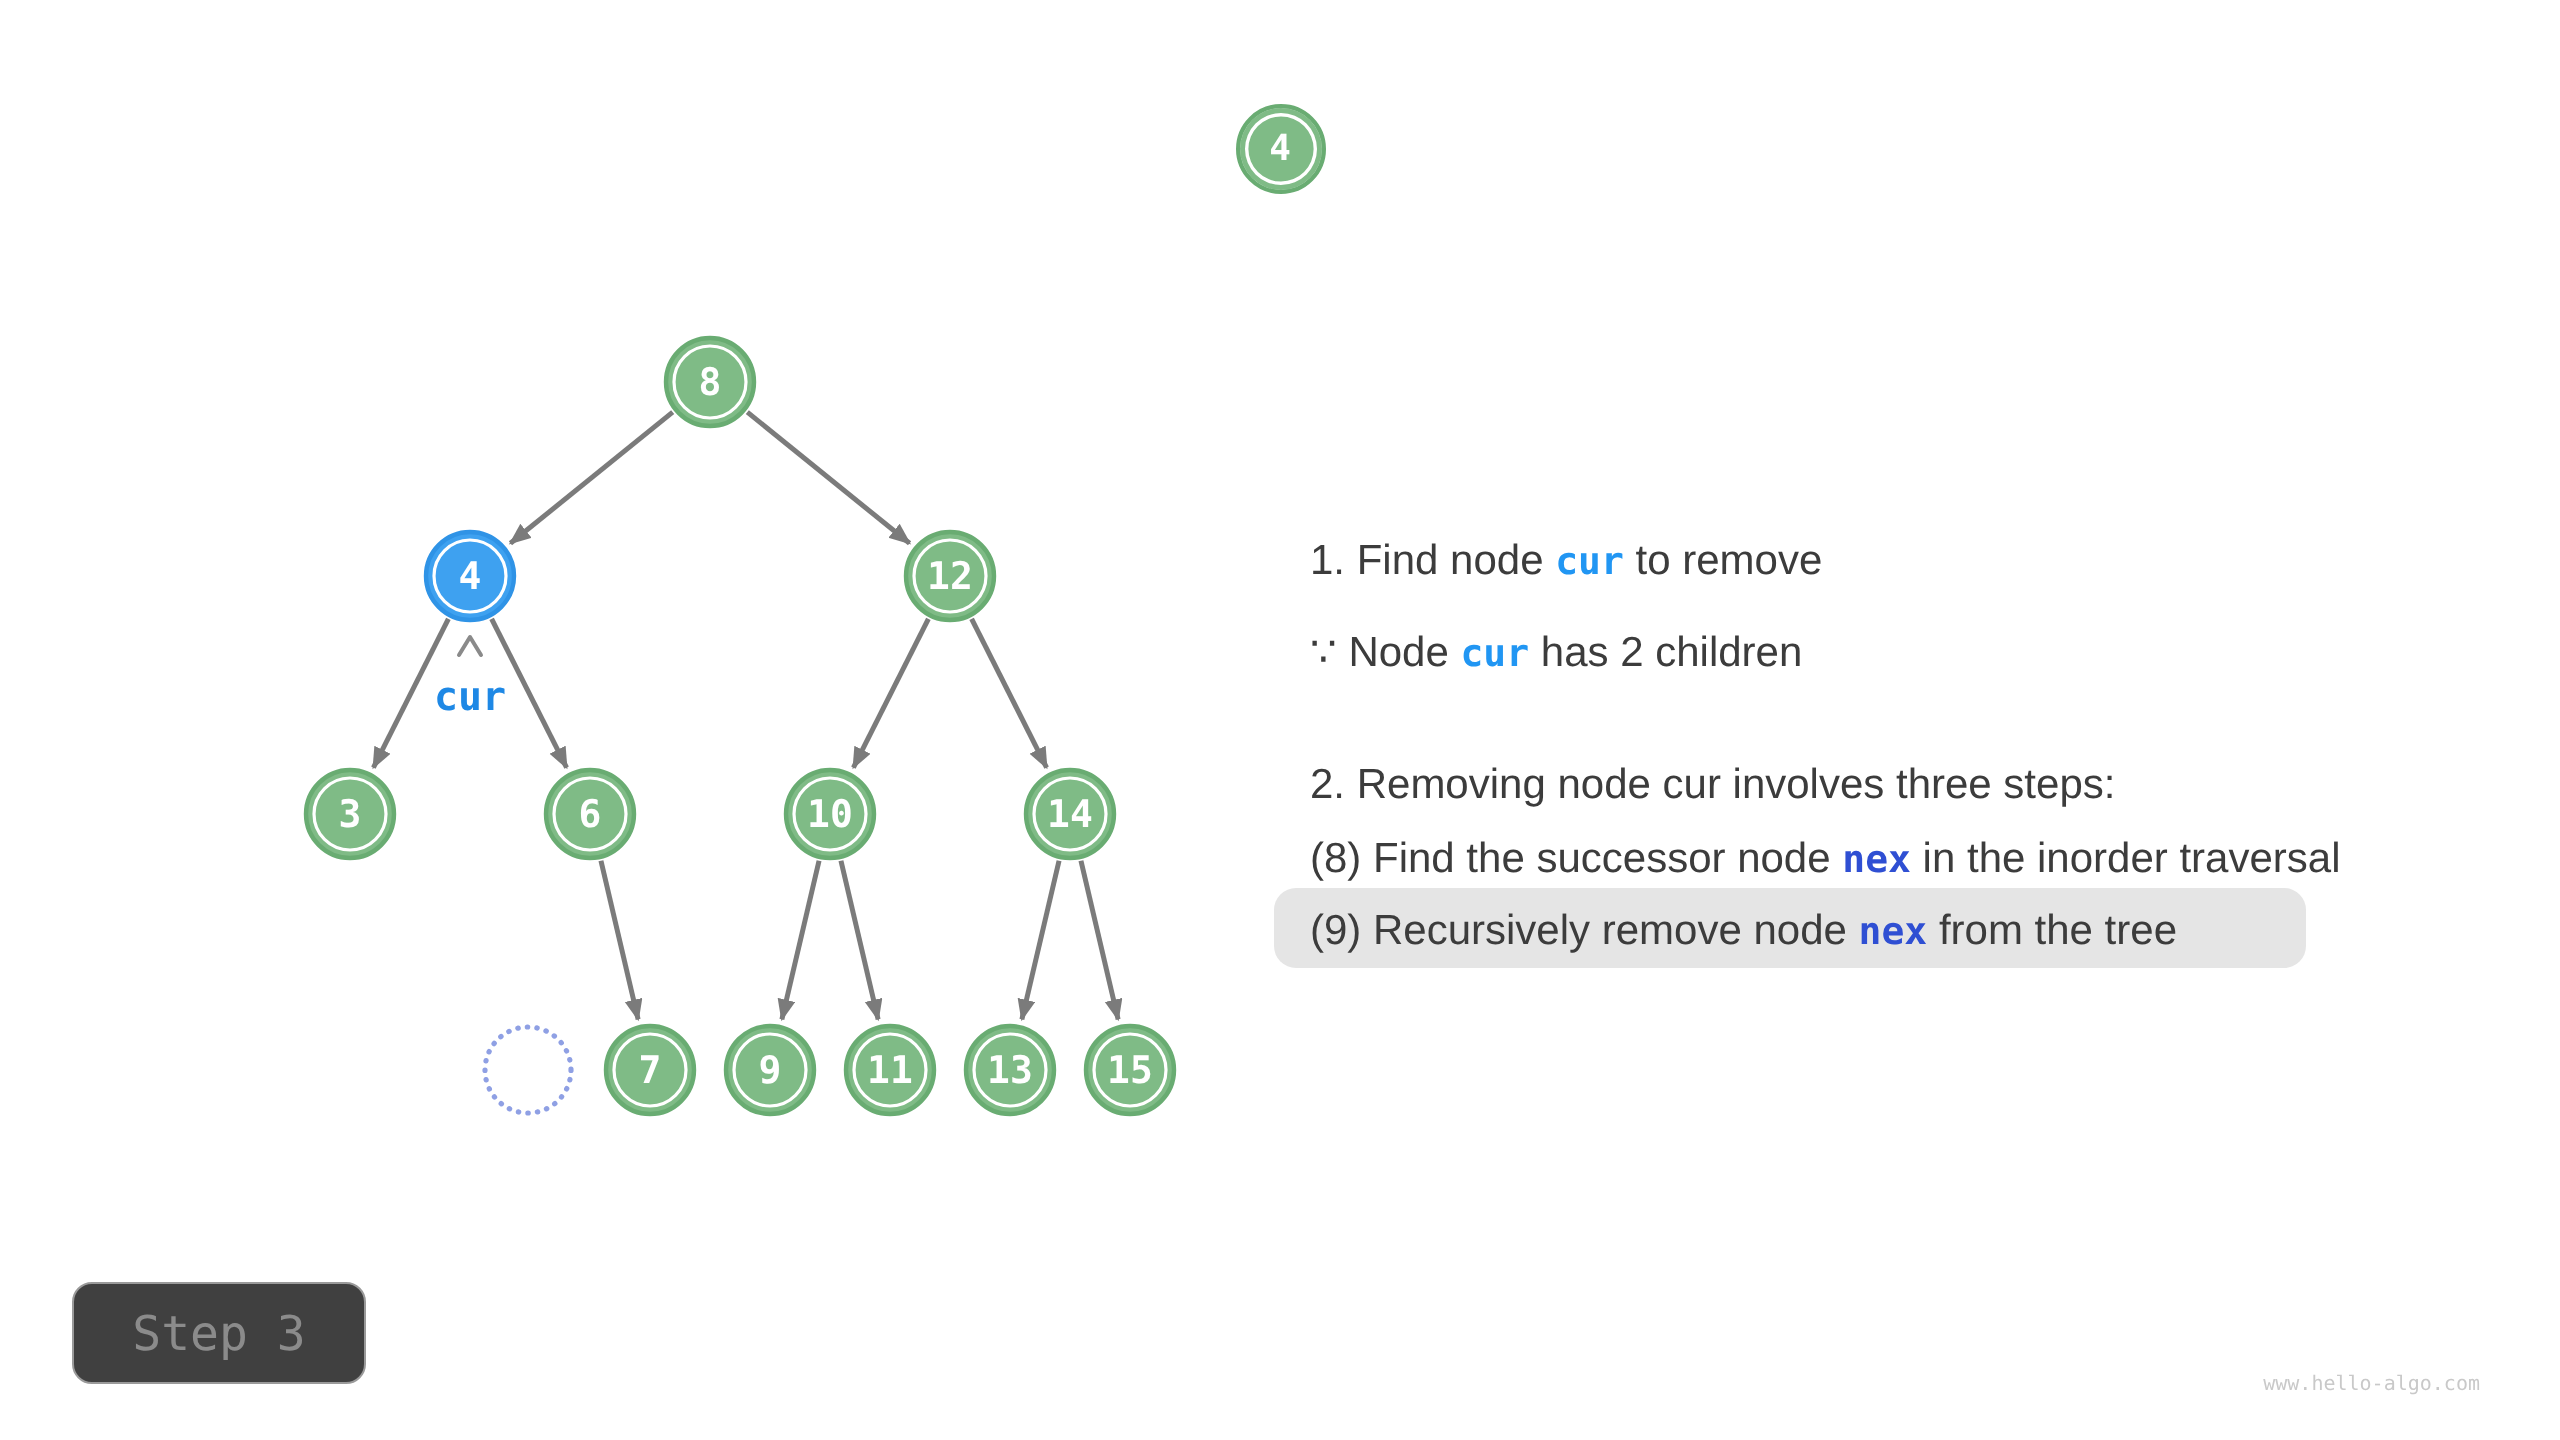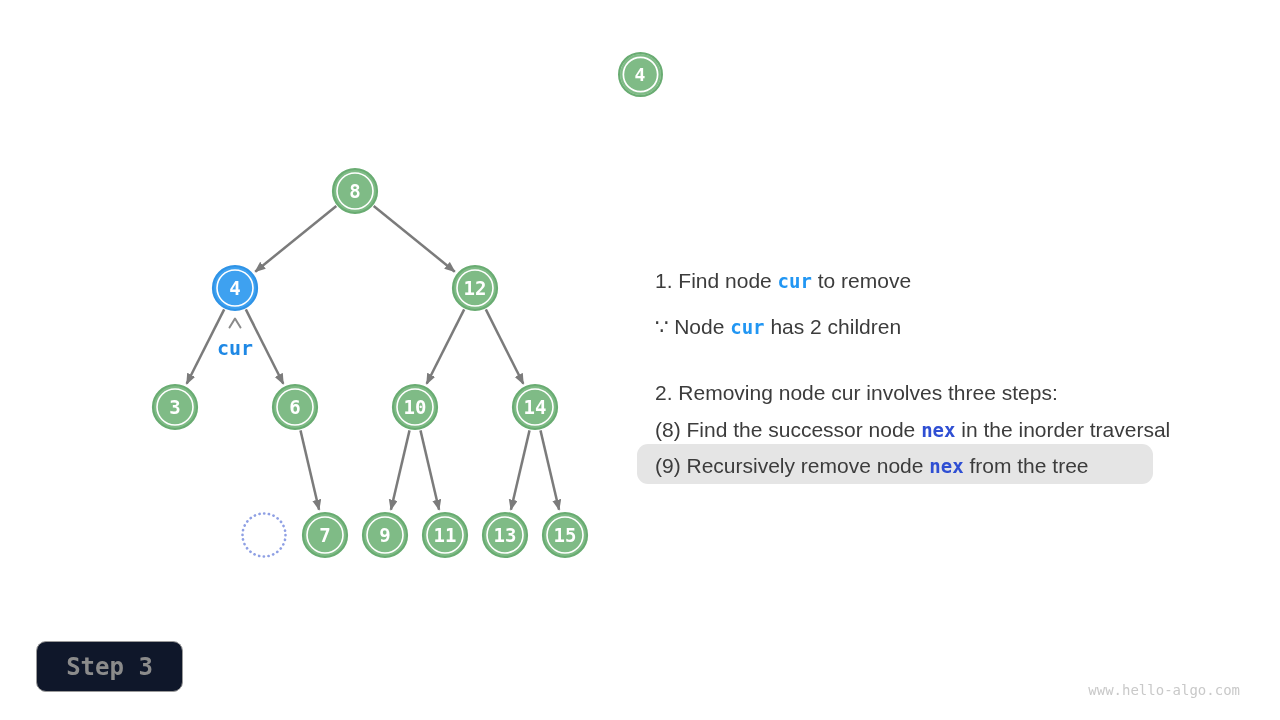--- a/index.html
+++ b/index.html
@@ -48,29 +48,29 @@
     background:var(--highlight-bg);border-radius:11px;
   }
   .code{
     font-family:"DejaVu Sans Mono",monospace;font-weight:bold;font-size:19px;
   }
   .code.azure{color:var(--code-azure);}
   .code.royal{color:var(--code-royal);}
   
   .step-badge{
     position:absolute;left:36px;top:641px;width:147px;height:51px;
-    background:#0f172a;border:1.5px solid #9a9a9a;border-radius:10px;
+    background:#404040;border:1.5px solid #9a9a9a;border-radius:10px;
     display:flex;align-items:center;justify-content:center;
-    font-family:"DejaVu Sans Mono",monospace;font-weight:bold;font-size:24px;color:#8b8b8b;
+    font-family:"DejaVu Sans Mono",monospace;font-weight:normal;font-size:24px;color:#8b8b8b;
     box-sizing:border-box;
   }
   
   .watermark{
     position:absolute;right:40px;bottom:22px;
-    font-family:"DejaVu Sans Mono",monospace;font-size:14px;color:#c9c9c9;
+    font-family:"DejaVu Sans Mono",monospace;font-size:10px;color:#c9c9c9;
   }
 </style>
 </head>
 <body>
 
 <svg id="tree" viewBox="0 0 1280 720">
     <defs>
       <marker id="arrow" markerUnits="userSpaceOnUse" markerWidth="12" markerHeight="10" refX="10" refY="4.5" orient="auto">
         <path d="M0,0 L11,4.5 L0,9 Z" fill="#7B7B7B"></path>
       </marker>

